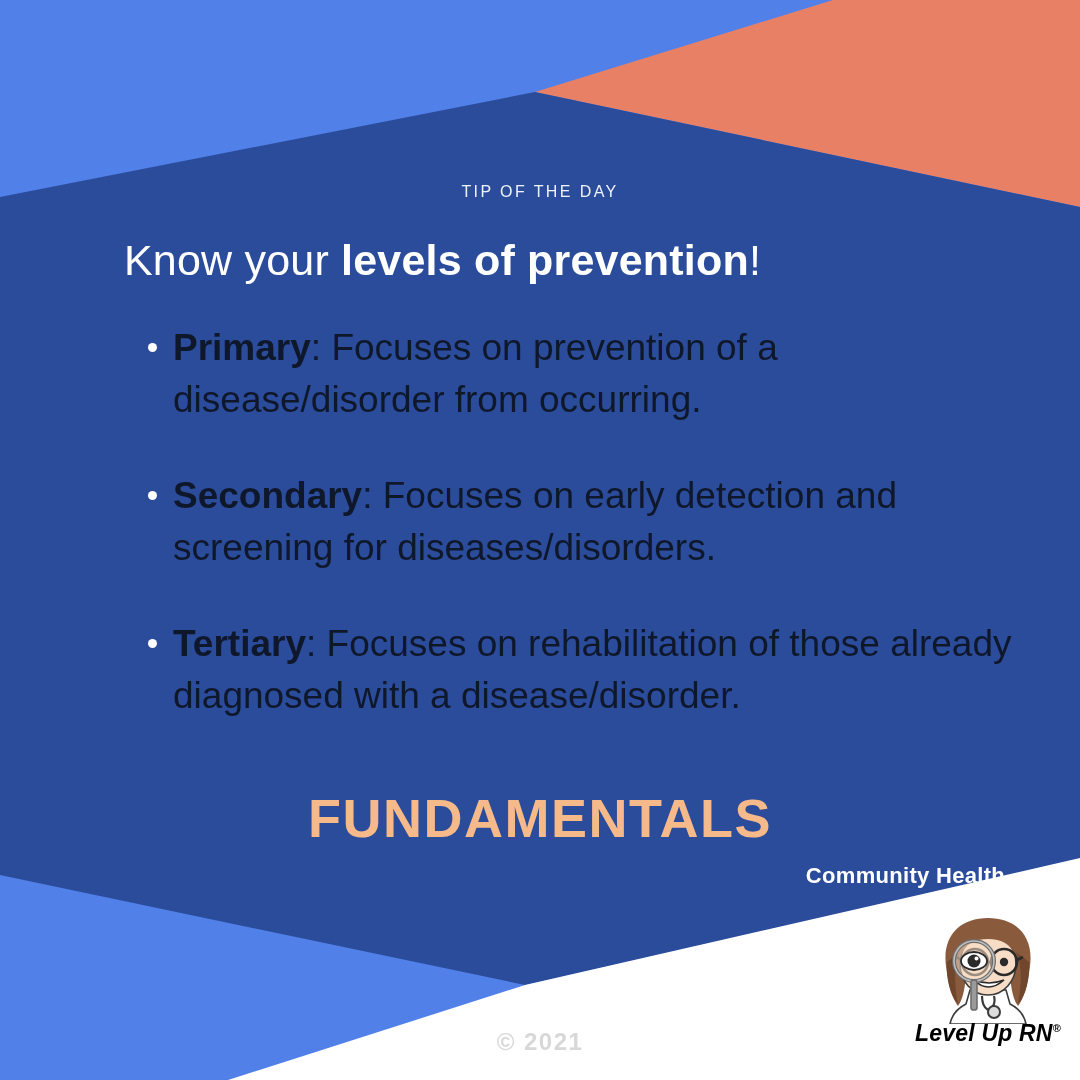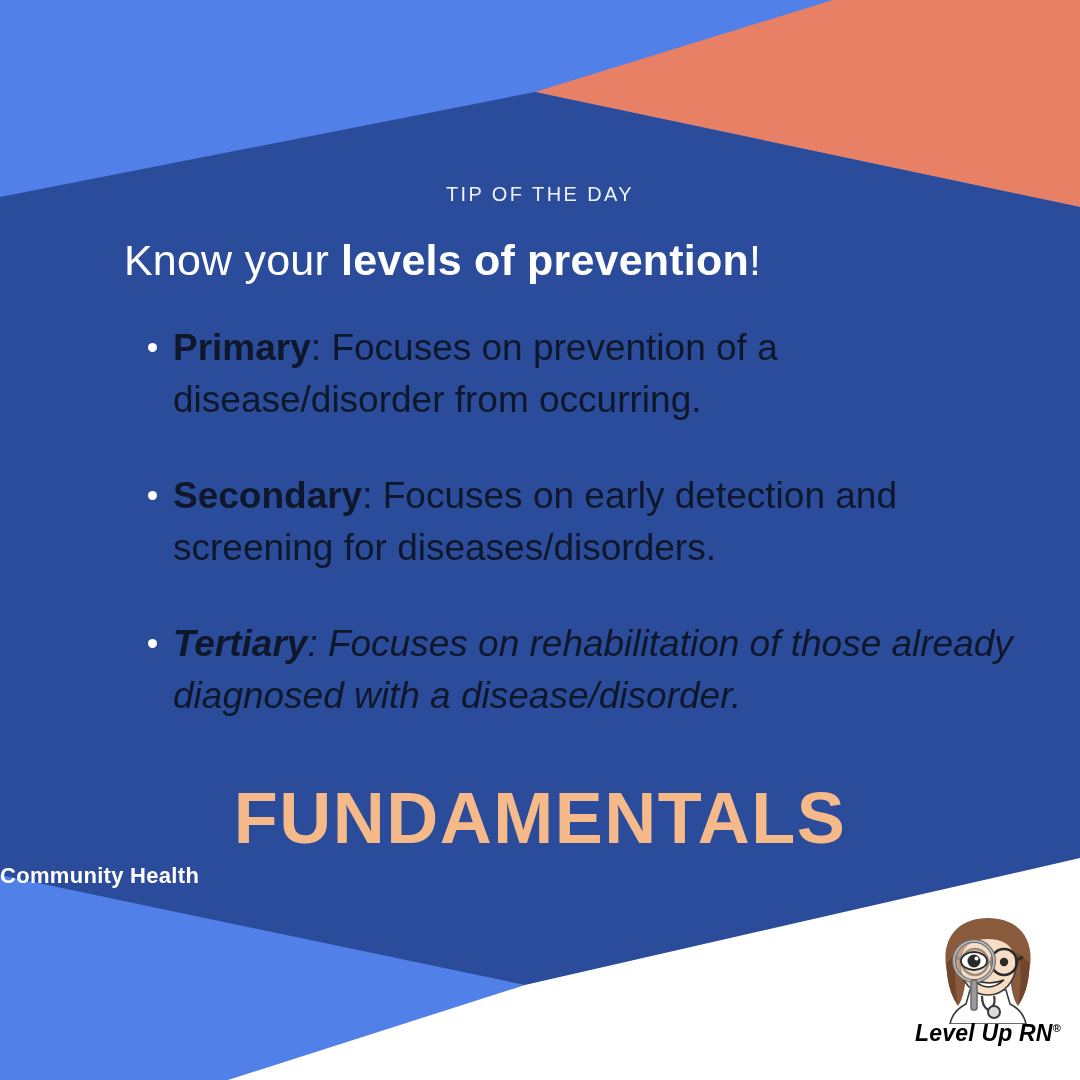--- a/index.html
+++ b/index.html
@@ -35,21 +35,21 @@
   }
 
   
   #eyebrow {
     position: absolute;
     left: 0;
     top: 183px;
     width: 1080px;
     text-align: center;
     color: #eef2fb;
-    font-size: 20px;
+    font-size: 16px;
     font-weight: 400;
     letter-spacing: 2.4px;
     font-family: "Liberation Sans", sans-serif;
   }
 
   
   #headline {
     position: absolute;
     left: 0;
     top: 234px;
@@ -69,21 +69,21 @@
     position: absolute;
     left: 148px;
     top: 322px;
     width: 880px;
   }
   .bullet-row {
     display: flex;
     align-items: flex-start;
     margin-bottom: 44px;
   }
-  .bullet-row:last-child { margin-bottom: 0; font-style: italic; }
+  .bullet-row:last-child { margin-bottom: 0; }
   .bullet-dot {
     flex: 0 0 auto;
     width: 9px;
     height: 9px;
     border-radius: 50%;
     background: #ffffff;
     margin-top: 21px;
     margin-right: 16px;
   }
   .bullet-text {
@@ -97,32 +97,32 @@
   .bullet-text .term { font-weight: 700; }
 
   
   #course-title {
     position: absolute;
     left: 0;
     top: 782px;
     width: 1080px;
     text-align: center;
     color: #f5b98a;
-    font-size: 72px;
+    font-size: 54px;
     line-height: 72px;
     font-weight: 700;
     letter-spacing: 1.5px;
     font-family: "Liberation Sans", sans-serif;
   }
   #course-subtitle {
     position: absolute;
     left: 0;
     top: 863px;
     width: 1005px;
-    text-align: left;
+    text-align: right;
     color: #ffffff;
     font-size: 22px;
     font-weight: 700;
     letter-spacing: 0.3px;
     font-family: "Liberation Sans", sans-serif;
   }
 
   
   #copyright {
     position: absolute;
@@ -214,20 +214,21 @@
           <span class="term">Tertiary</span><span>: </span><span>Focuses on rehabilitation of those already diagnosed with a disease/disorder.</span>
         </div>
       </div>
 
     </div>
 
     <div id="course-title">FUNDAMENTALS</div>
 
     <div id="course-subtitle">Community Health</div>
 
+    <div id="copyright">© 2021</div>
 
     <div id="logo">
 
       <svg id="logo-mark" viewBox="0 0 132 112">
 
         <path d="M24 54 C20 24 38 6 66 6 C94 6 112 24 108 54 C106 72 102 86 96 94 C90 86 88 70 88 56 L44 56 C44 70 42 86 36 94 C30 86 26 72 24 54 Z" fill="#8a5a3c"></path>
 
         <path d="M48 78 L84 78 L88 92 C96 96 102 102 104 112 L28 112 C30 102 36 96 44 92 Z" fill="#ffffff" stroke="#3b3b3b" stroke-width="1.6"></path>
 
         <ellipse cx="66" cy="52" rx="28" ry="31" fill="#f7ddc6" stroke="#3b3b3b" stroke-width="1.6"></ellipse>

